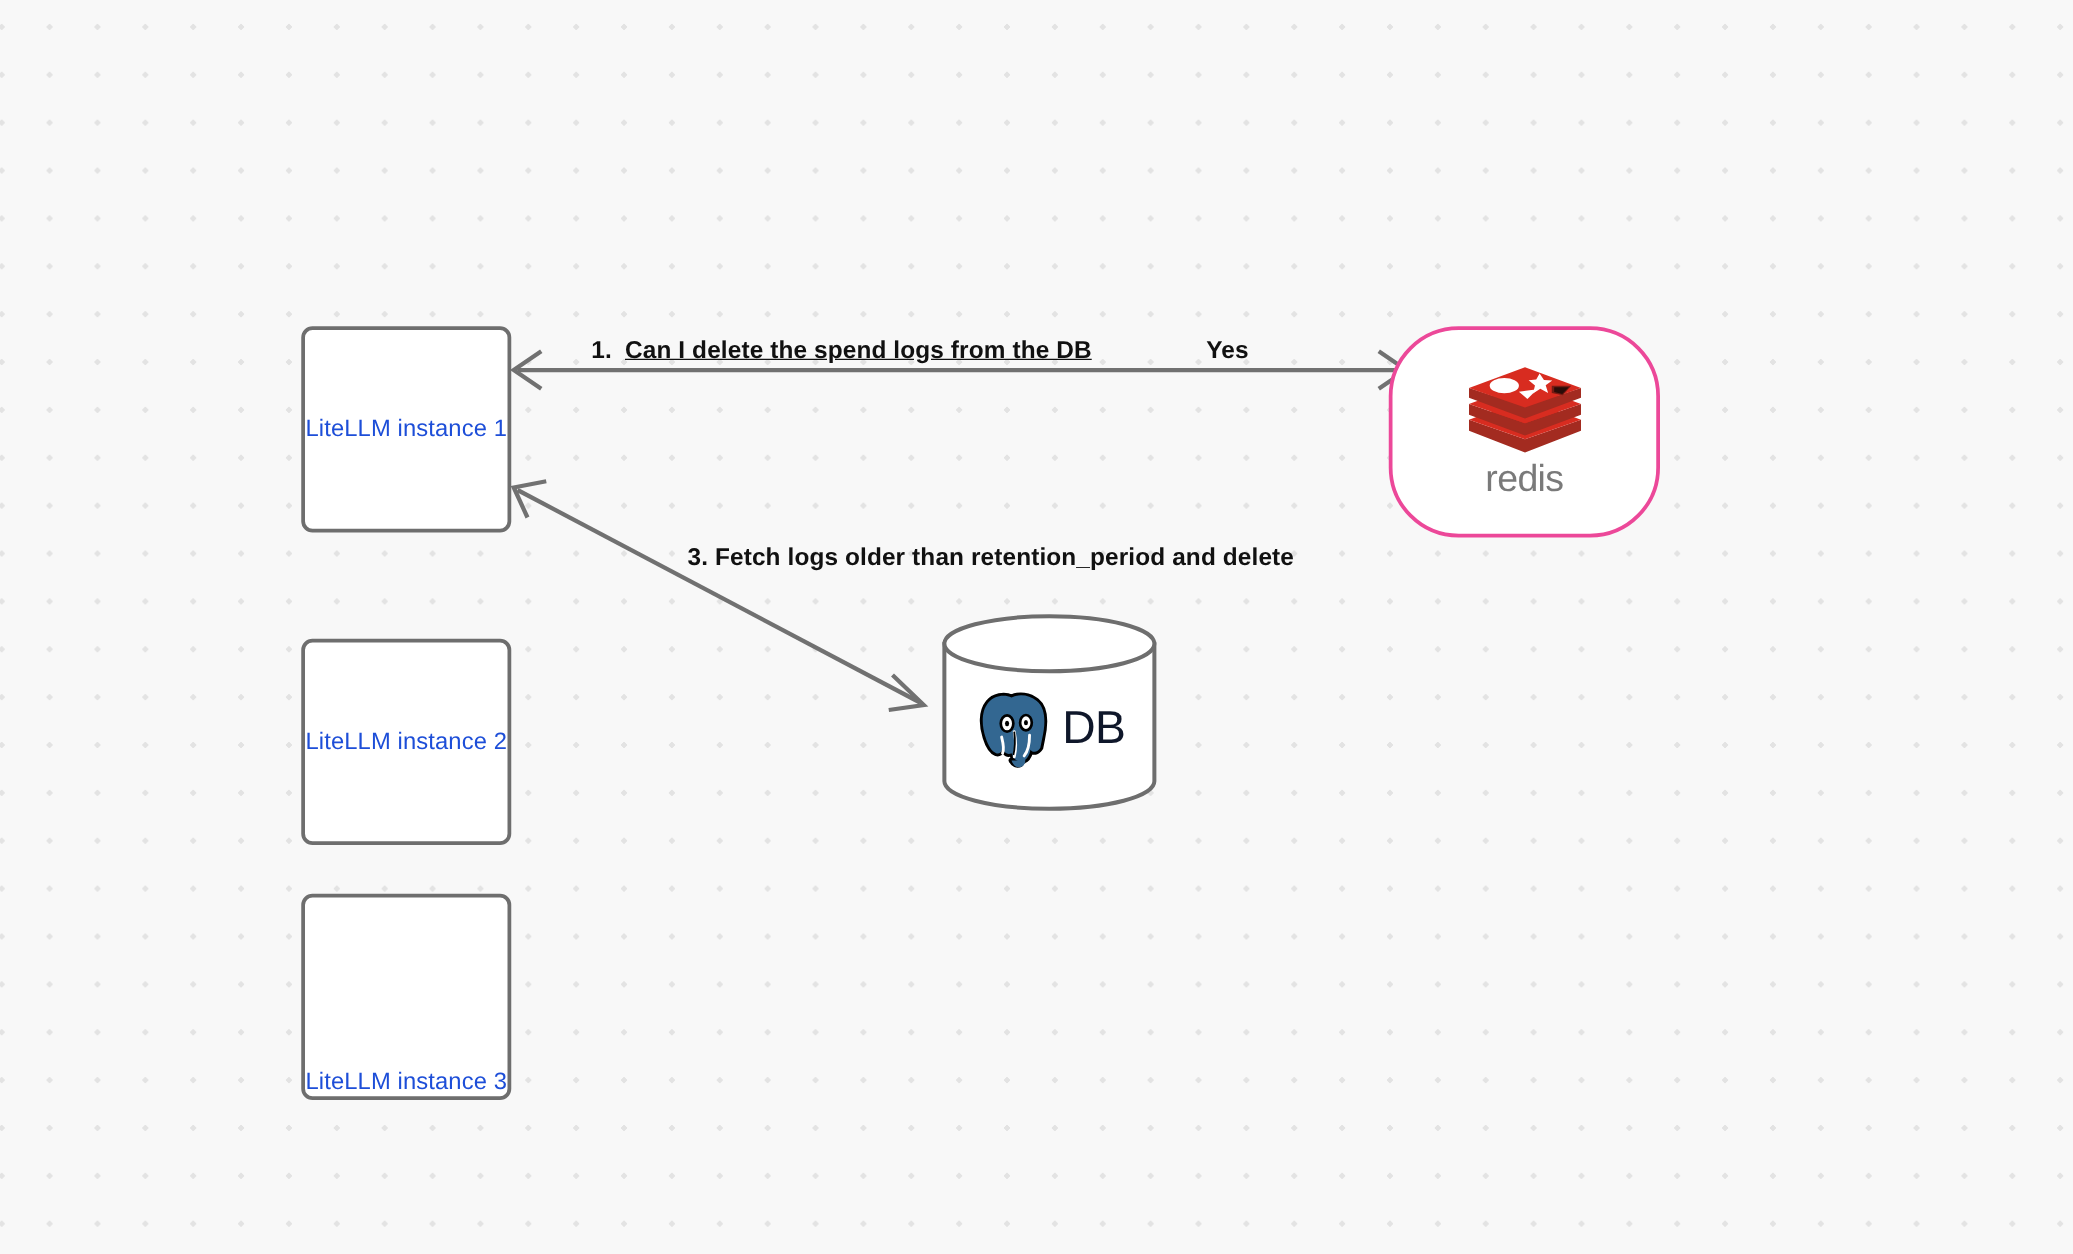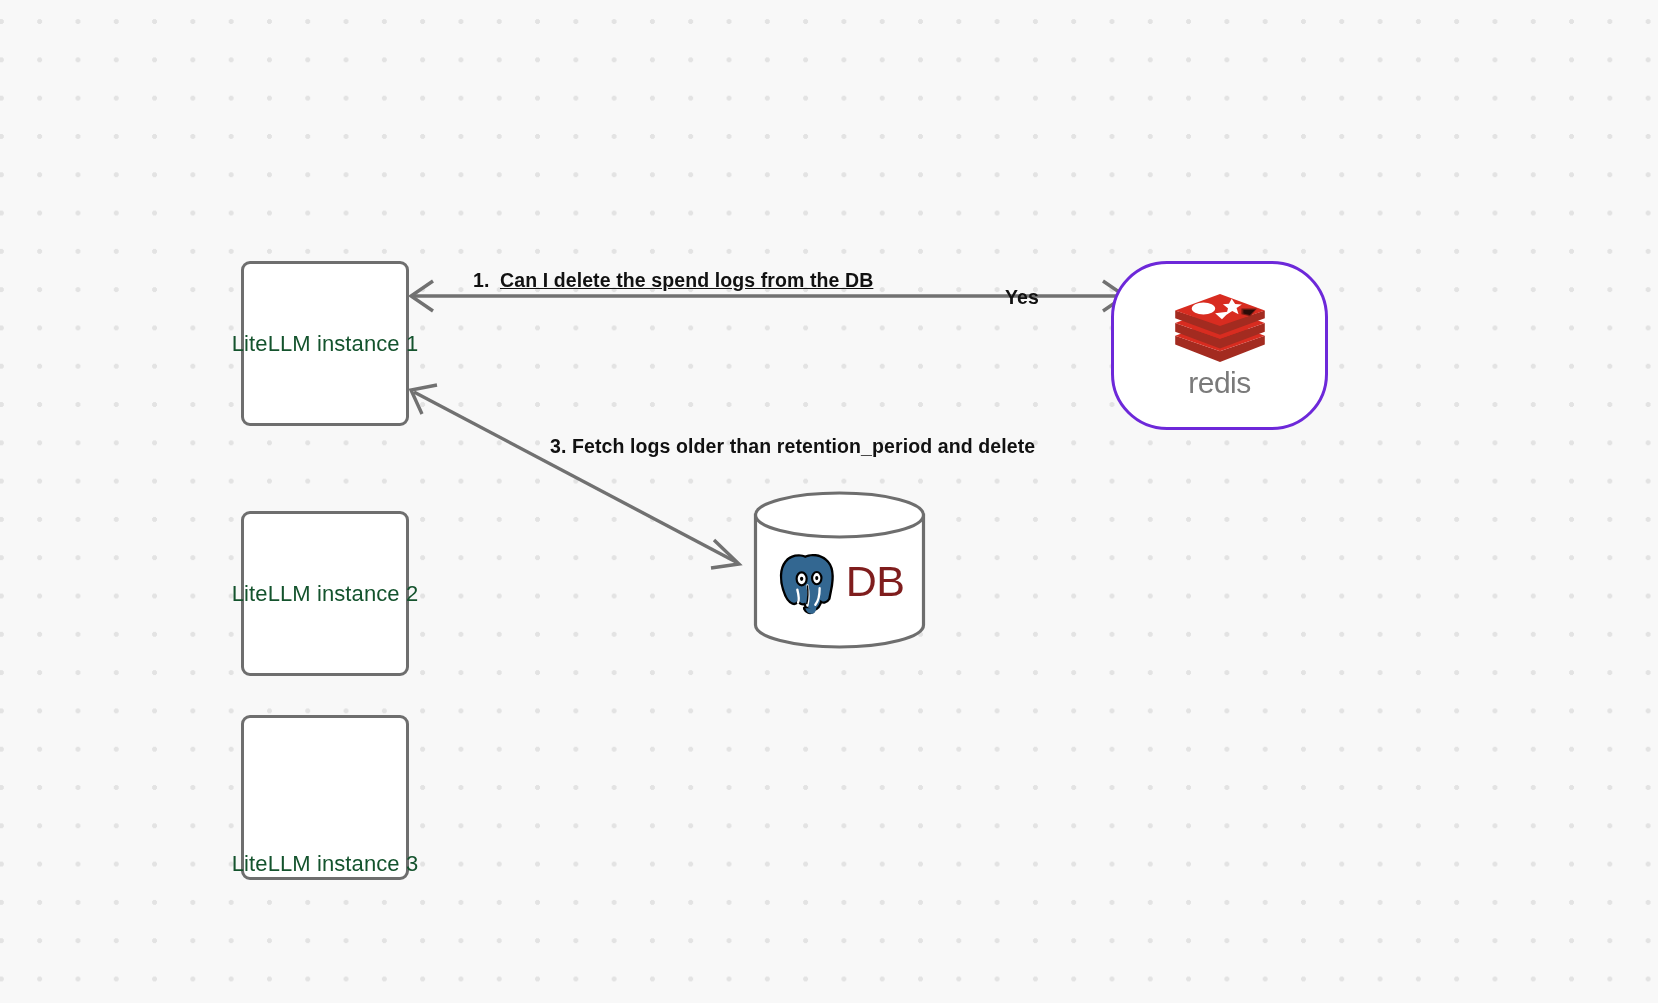--- a/index.html
+++ b/index.html
@@ -23,58 +23,58 @@
   
   .llm-box{
     box-sizing:border-box;
     width:168px;height:165px;
     background:#ffffff;
     border:3px solid #6e6e6e;
     border-radius:9px;
     display:flex;align-items:center;justify-content:center;
   }
   .llm-label{
-    font-size:22px;
-    color:#14532d;
+    font-size:19px;
+    color:#1d4ed8;
     letter-spacing:.1px;
     white-space:nowrap;
     font-family:"Liberation Sans", sans-serif;
   }
   #llm1{left:241px;top:261px;}
   #llm2{left:241px;top:511px;}
   #llm3{left:241px;top:715px;align-items:flex-end;}
 
   
   #redis-node{
     left:1111px;top:261px;
     box-sizing:border-box;
     width:217px;height:169px;
     background:#ffffff;
-    border:3px solid #6d28d9;
+    border:3px solid #ec4899;
     border-radius:56px;
     display:flex;flex-direction:column;
     align-items:center;justify-content:center;
     gap:2px;
   }
   .redis-logo{width:100px;height:74px;display:block;}
   .redis-word{width:115px;height:38px;display:block;margin-top:-2px;}
 
   
   #db-node{
     left:753px;top:491px;
     width:173px;height:158px;
   }
   .cyl-svg{position:absolute;left:0;top:0;width:173px;height:158px;}
   .db-inner{
     position:absolute;left:0;top:44px;width:173px;height:92px;
     display:flex;align-items:center;justify-content:center;gap:1px;
   }
   .pg-logo{width:72px;height:72px;display:block;}
   .db-text{
-    font-size:43px;color:#7f1d1d;
+    font-size:37px;color:#0f172a;
     font-family:"Liberation Sans", sans-serif;
     letter-spacing:-.5px;line-height:1;
     margin-left:-2px;
   }
 
   
   #edges{position:absolute;left:0;top:0;width:1658px;height:1003px;pointer-events:none;}
   .edge-line{stroke:#717171;stroke-width:3.4;fill:none;}
   .edge-head{stroke:#717171;stroke-width:3.4;fill:none;stroke-linecap:butt;}
 
@@ -83,21 +83,21 @@
     position:absolute;
     font-family:"Liberation Sans", sans-serif;
     font-weight:bold;
     color:#111111;
     font-size:19.5px;
     white-space:nowrap;
     letter-spacing:.1px;
   }
   #label-1-num{left:473px;top:269px;}
   #label-1-txt{left:500px;top:269px;text-decoration:underline;}
-  #label-1-yes{left:965px;top:286px;margin-left:40px;}
+  #label-1-yes{left:965px;top:269px;}
   #label-2{left:550px;top:435px;}
 </style>
 </head>
 <body>
 
 <div id="canvas"></div>
 
 <svg id="edges" viewBox="0 0 1658 1003" xmlns="http://www.w3.org/2000/svg">
     Redis  (horizontal) --&gt;
   <g>

